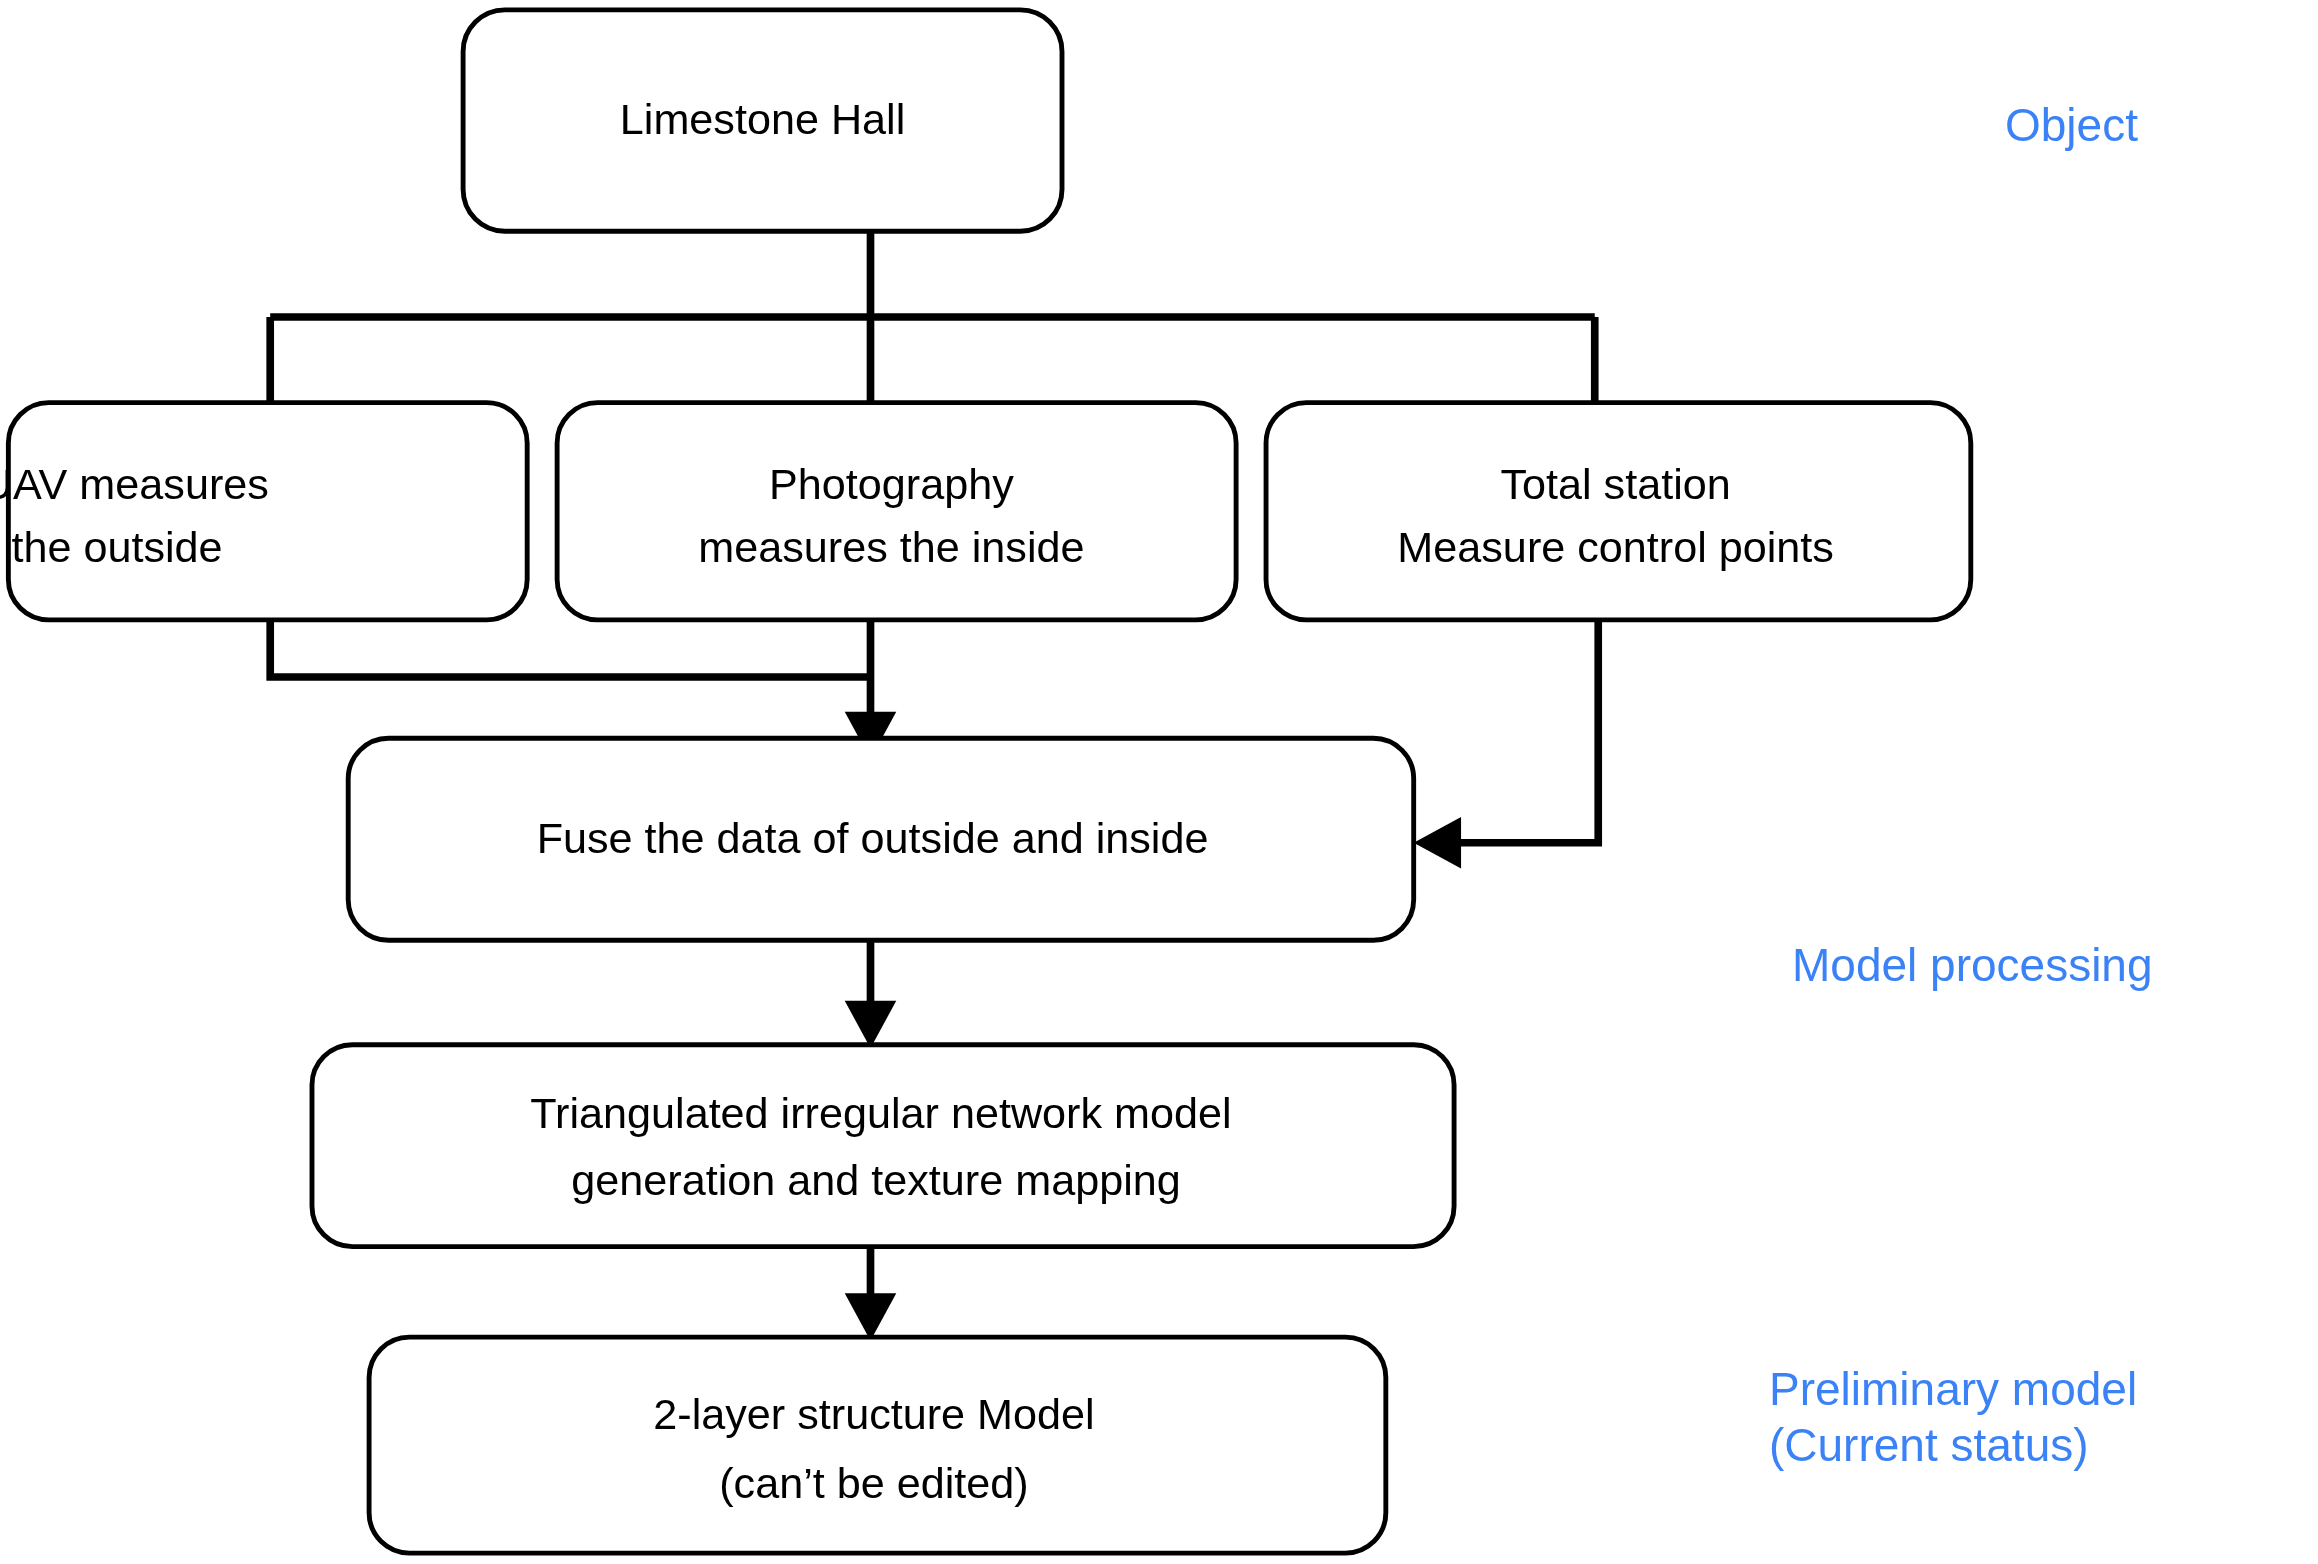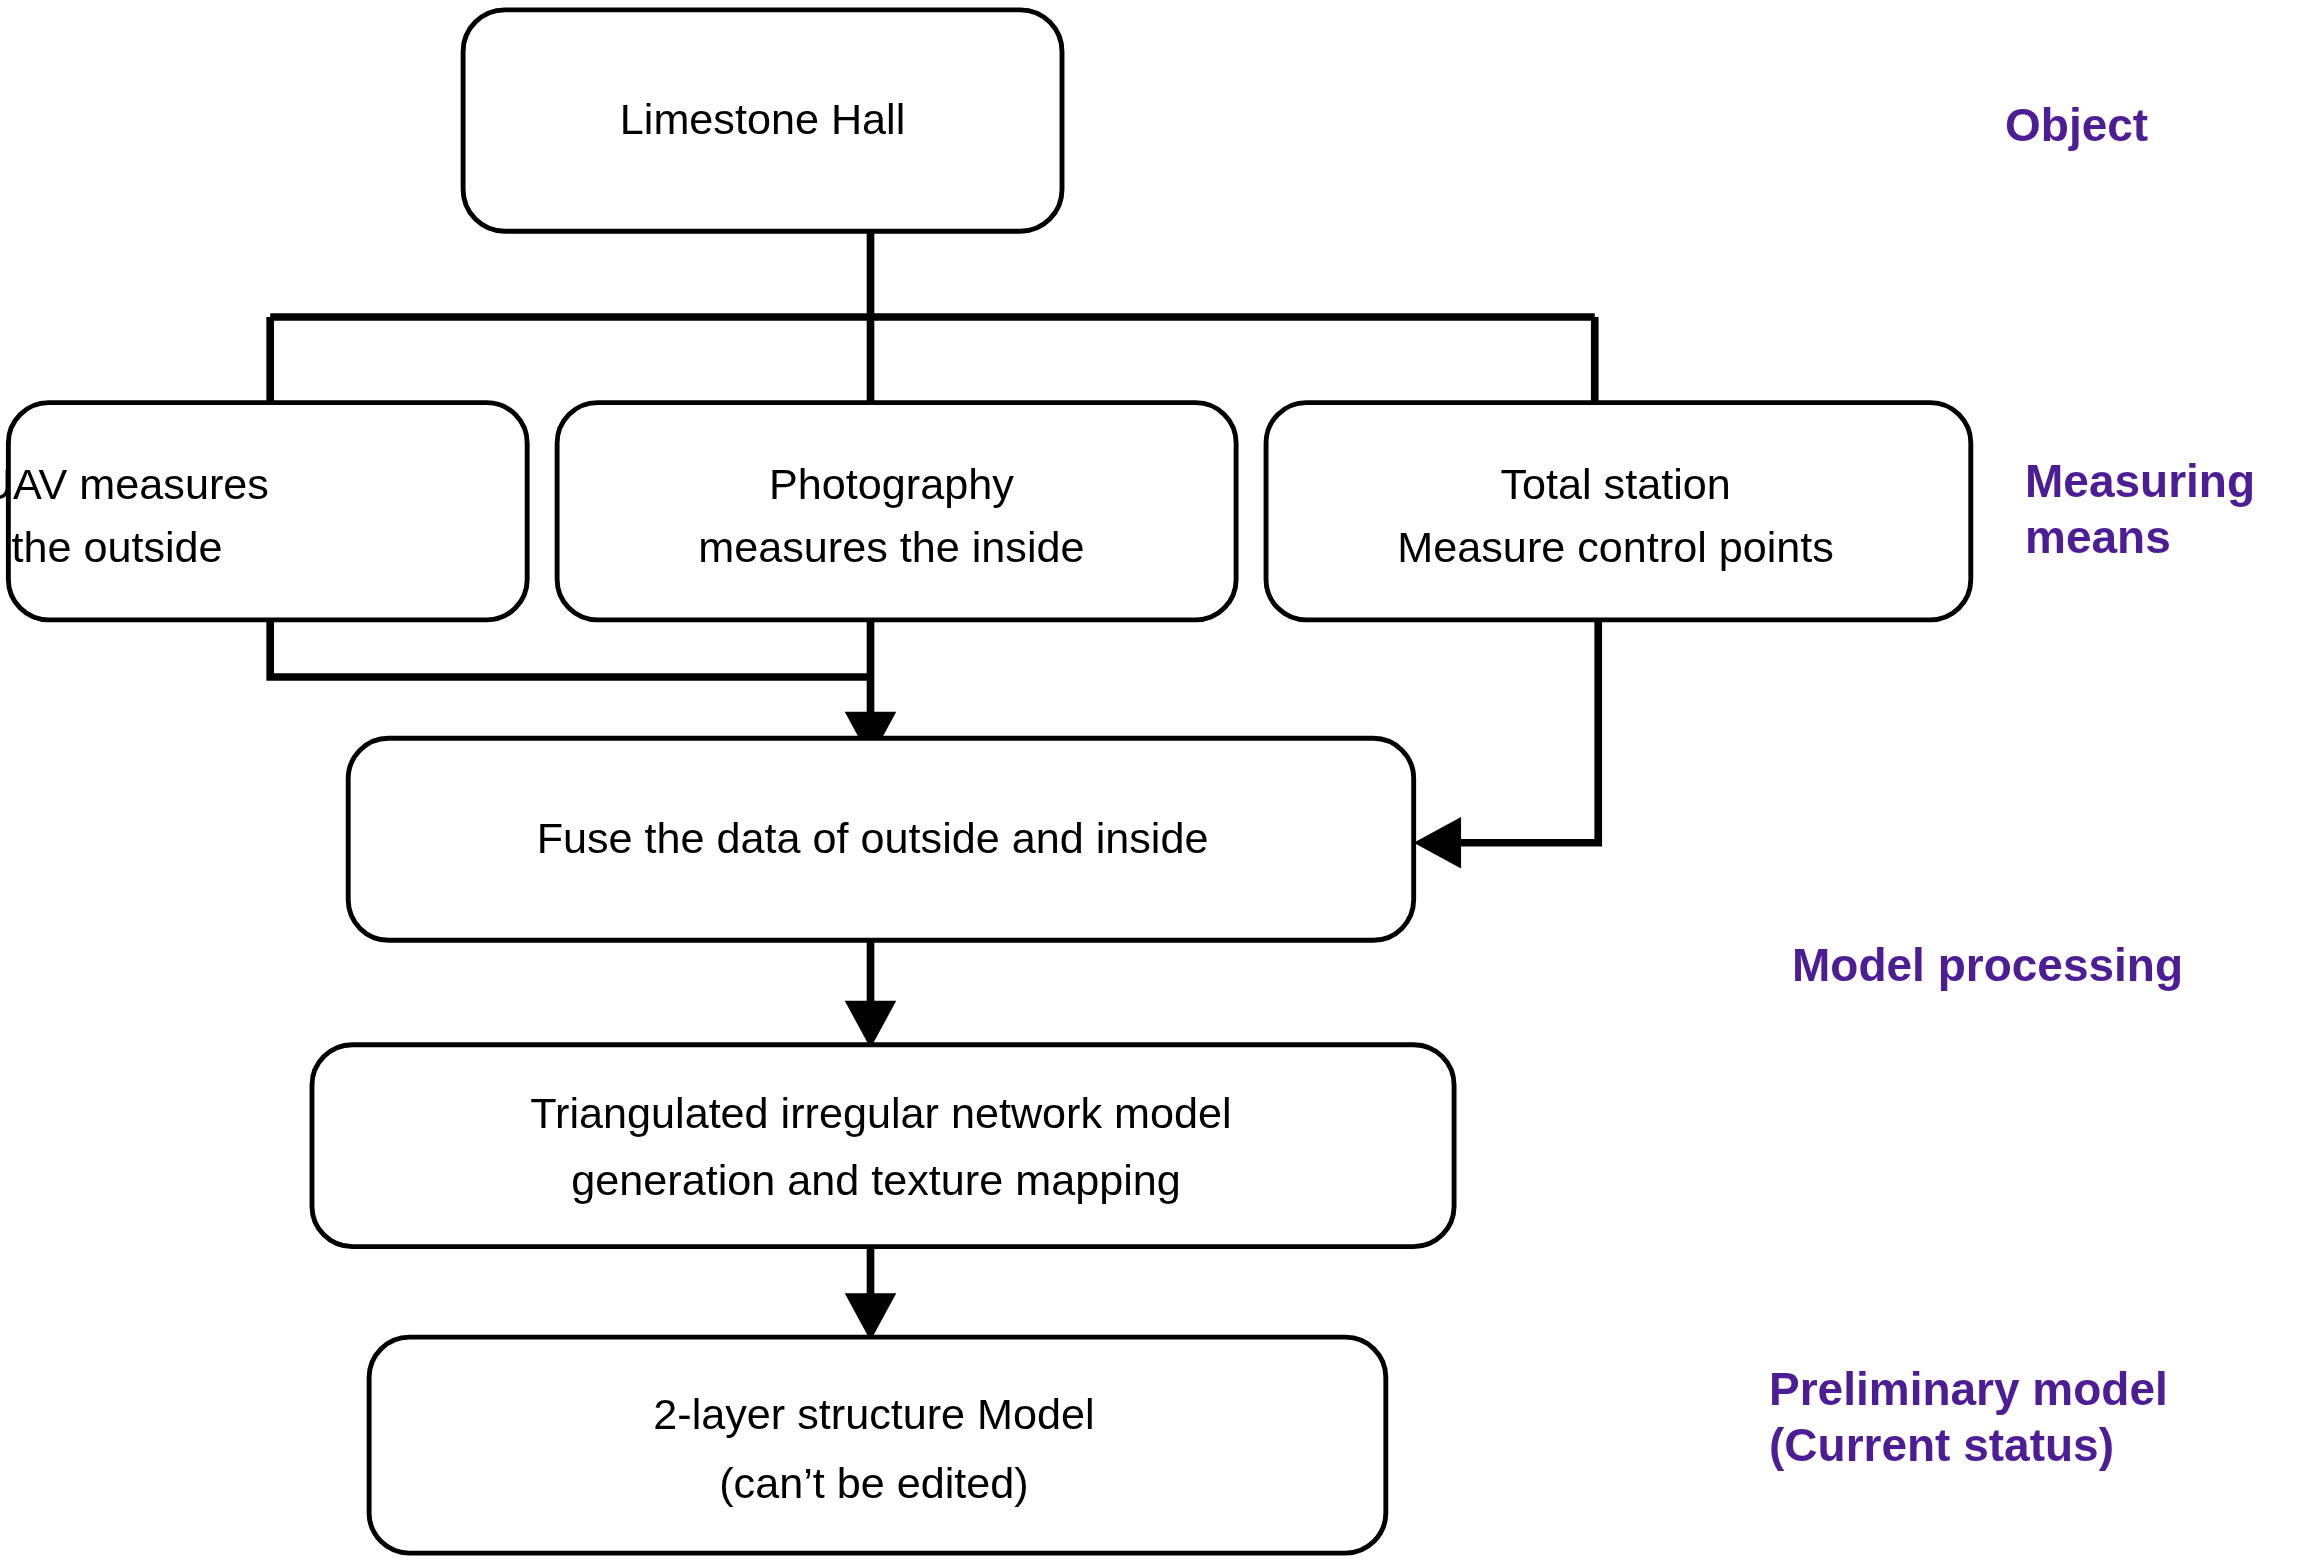--- a/index.html
+++ b/index.html
@@ -42,24 +42,24 @@
     fill: none;
     stroke-linecap: butt;
   }
   .arrowhead {
     fill: #000000;
     stroke: none;
   }
   .stage-label {
     position: absolute;
     font-family: "Liberation Sans", sans-serif;
-    font-weight: bold;
+    font-weight: normal;
     font-size: 46px;
     line-height: 1.22;
-    color: #4c1d95;
+    color: #3b82f6;
     white-space: pre-line;
   }
 </style>
 </head>
 <body>
 
 <div id="canvas">
 
   <svg id="flow" viewBox="0 0 3330 2247" xmlns="http://www.w3.org/2000/svg">
 
@@ -127,22 +127,20 @@
     <g>
       <rect class="node-rect" x="530" y="1920" width="1460" height="310" rx="58" ry="58"></rect>
       <text class="node-text" x="1255" y="2035">2-layer structure Model</text>
       <text class="node-text" x="1255" y="2135">(can’t be edited)</text>
     </g>
 
   </svg>
 
   <div class="stage-label" style="left:2005px; top:97px;">Object</div>
 
-  <div class="stage-label" style="left:2025px; top:453px;">Measuring
-means</div>
 
   <div class="stage-label" style="left:1792px; top:937px;">Model processing</div>
 
   <div class="stage-label" style="left:1769px; top:1361px;">Preliminary model
 (Current  status)</div>
 
 </div>
 
 
 </body></html>

